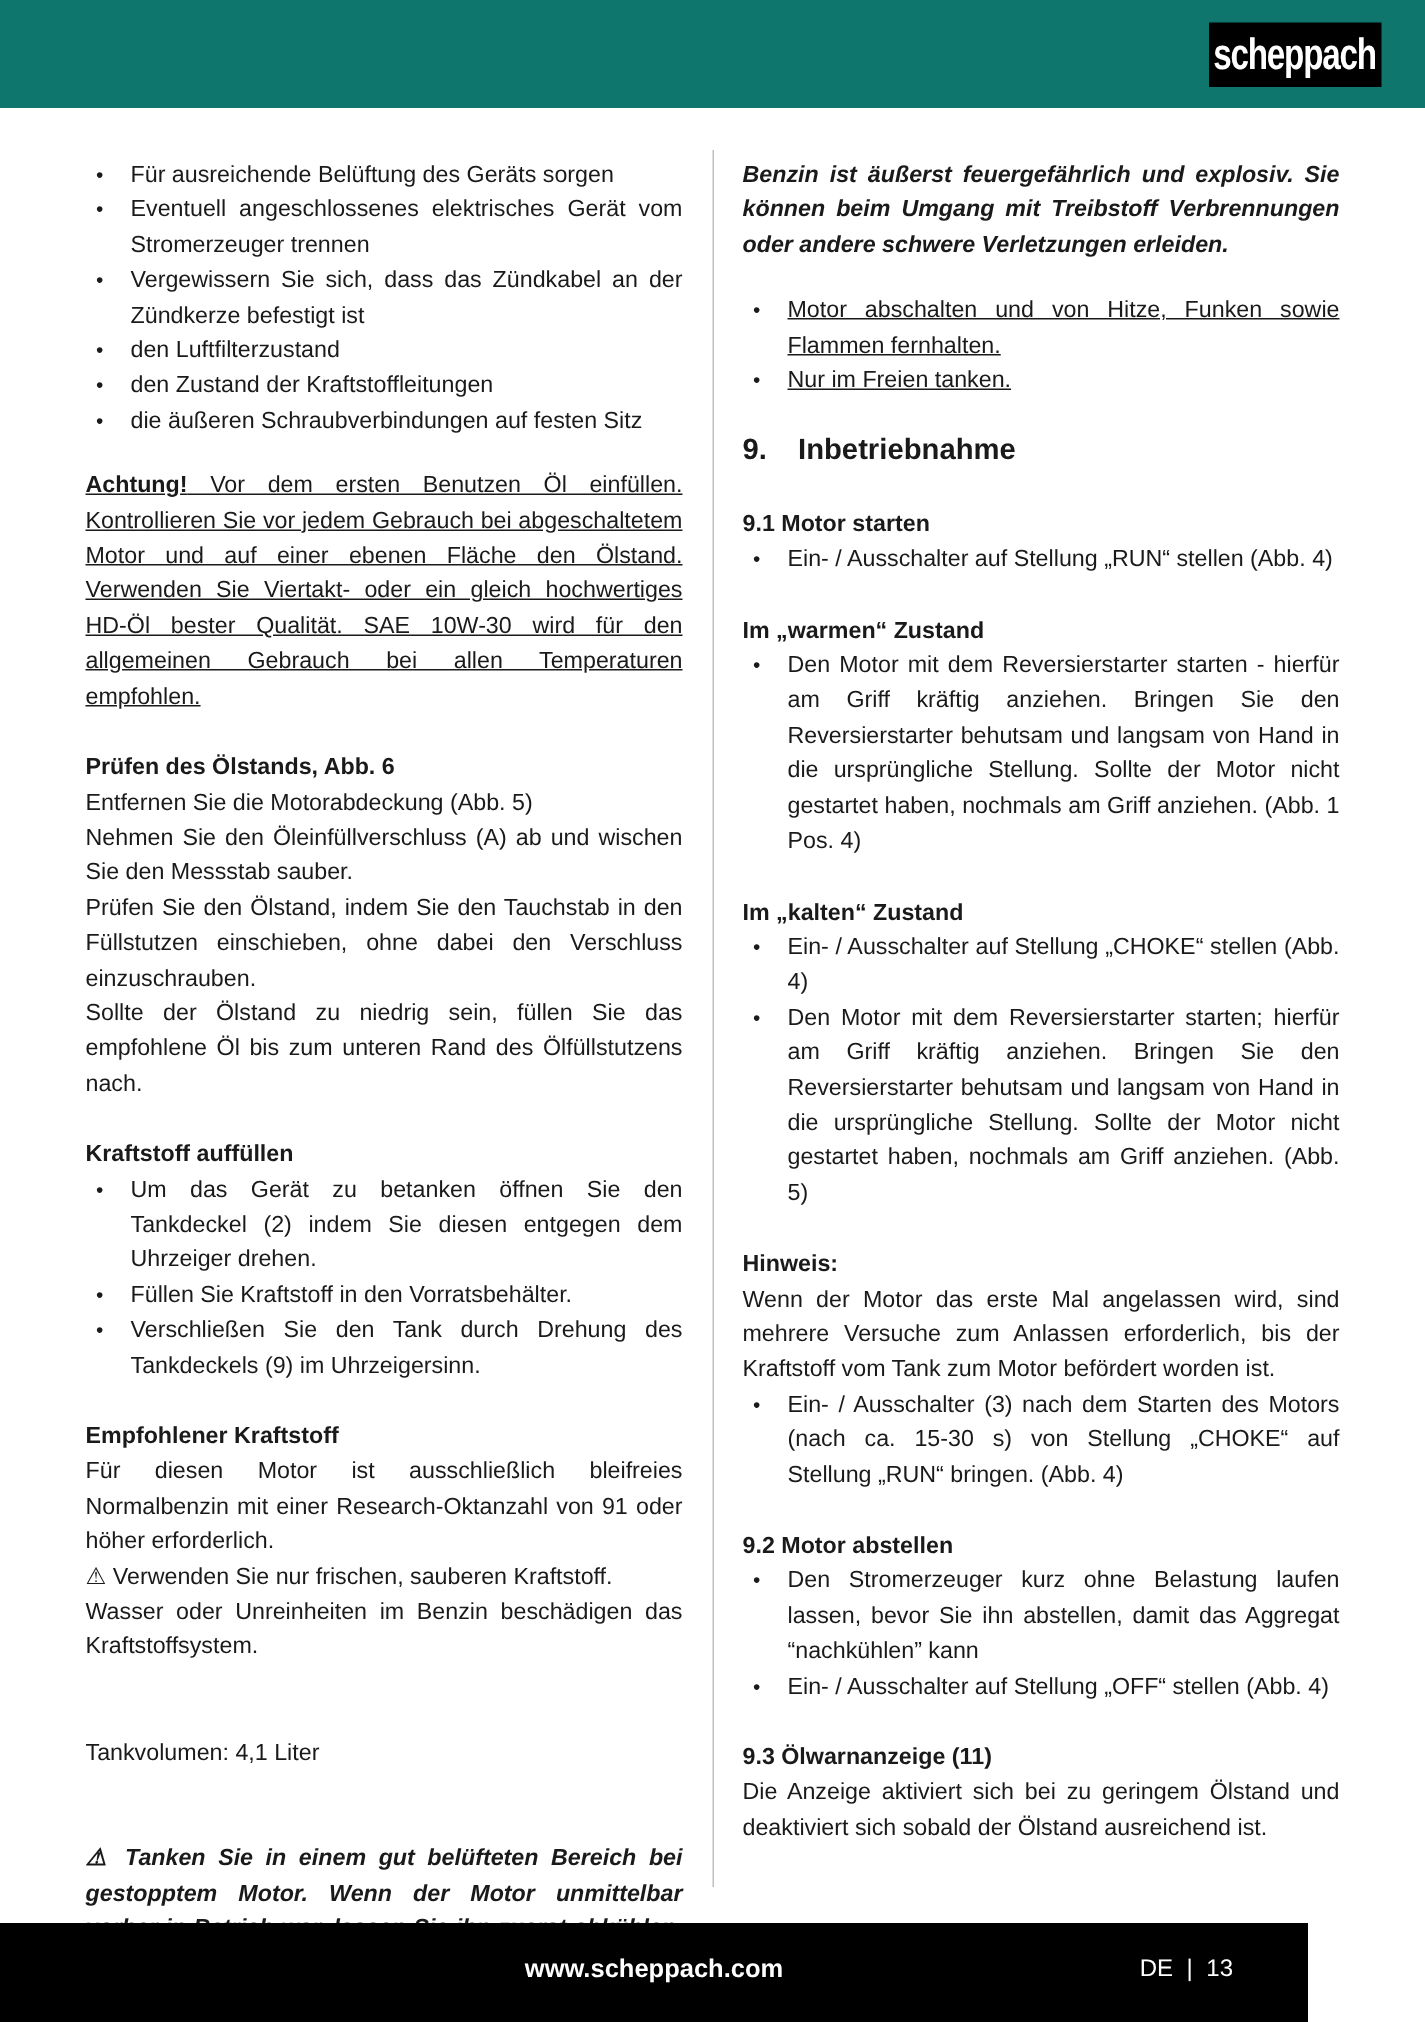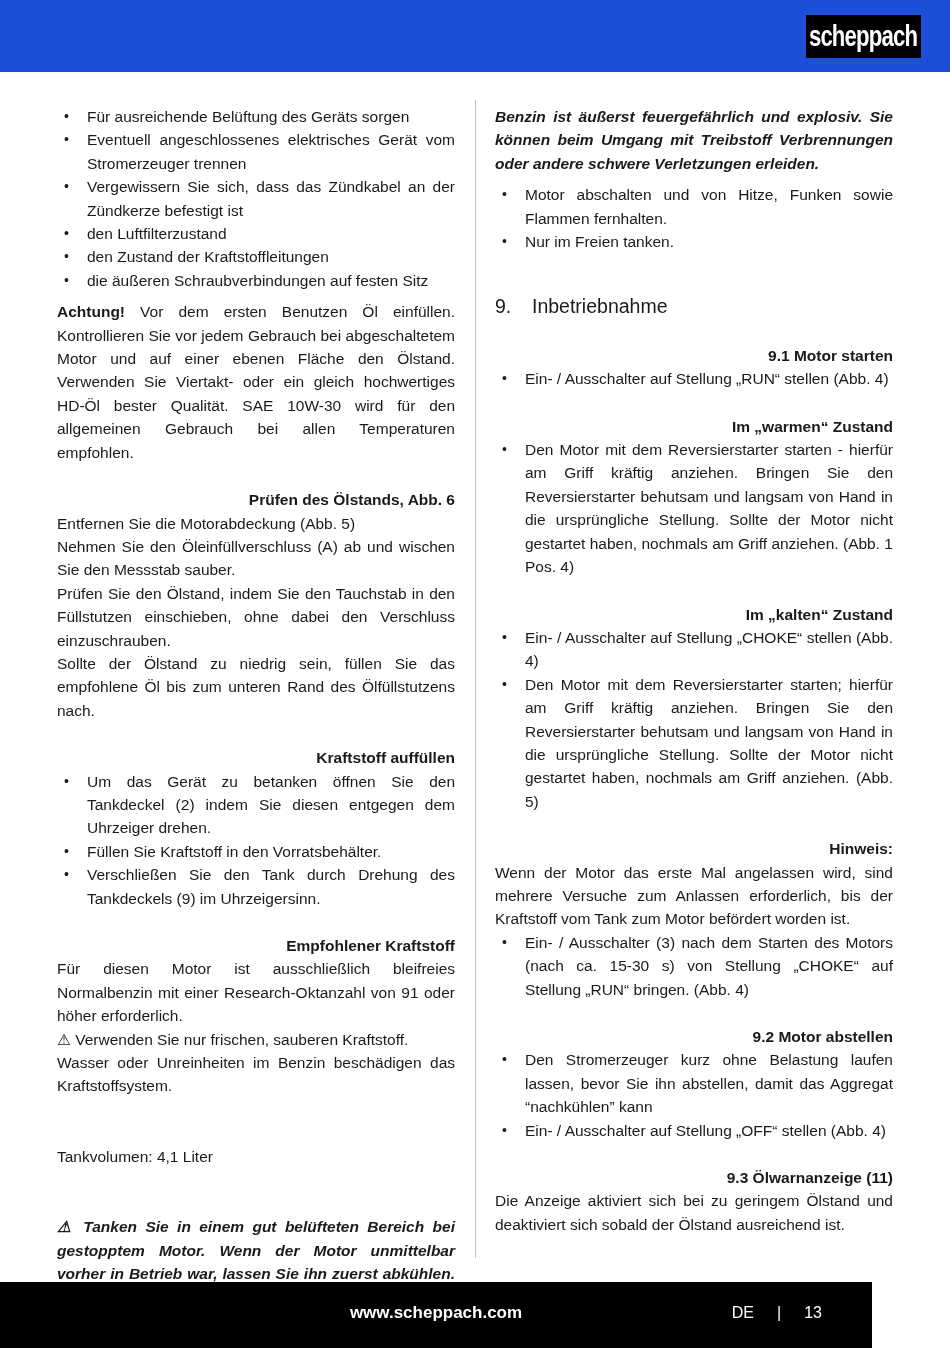--- a/index.html
+++ b/index.html
@@ -9,21 +9,21 @@
     font-family: "Liberation Sans", sans-serif;
     color: #1a1a1a;
     position: relative;
     overflow: hidden;
   }
 
   
   .page-header {
     position: absolute; top: 0; left: 0;
     width: 950px; height: 72px;
-    background: #1d4ed8;
+    background: #0f766e;
   }
   .brand-logo {
     position: absolute; top: 15px; right: 29px;
     width: 115px; height: 43px;
     background: #000000;
     display: flex; align-items: center; justify-content: center;
   }
   .brand-logo span {
     color: #ffffff;
     font-weight: bold;
@@ -55,31 +55,31 @@
     width: 1px; height: 1158px;
     background: #bfbfbf;
   }
 
   
   .column p { margin: 0; }
   .column p strong { font-weight: bold; }
   .column .h2 {
     font-weight: bold;
     margin: 24px 0 0 0;
-    text-align: right;
+    text-align: left;
   }
   .column .h1 {
-    font-weight: normal;
+    font-weight: bold;
     font-size: 19.5px;
-    margin: 42px 0 25px 0;
+    margin: 24px 0 25px 0;
     text-align: left;
   }
   .column .h1 .h1-num { display: inline-block; width: 37px; }
   .column .pb { font-weight: bold; font-style: italic; }
-  .column .mt1 { margin-top: 8px; }
+  .column .mt1 { margin-top: 20px; text-decoration: underline; }
   .column .mt2 { margin-top: 47px; }
 
   ul.bullets {
     list-style: none;
     margin: 0; padding: 0;
   }
   ul.bullets li {
     position: relative;
     padding-left: 30px;
     margin: 0;
@@ -102,21 +102,21 @@
     position: absolute;
     left: 0; right: 0; top: 21px;
     text-align: center;
     font-weight: bold;
     font-size: 17px;
   }
   .footer-page {
     position: absolute;
     right: 50px; top: 22px;
     font-size: 16px;
-    display: flex; gap: 23px; align-items: center;
+    display: flex; gap: 9px; align-items: center;
   }
   .footer-page .sep { font-weight: 300; }
 </style>
 </head>
 <body>
 
 <div class="page-header">
   <div class="brand-logo">
     <span>scheppach</span>
   </div>

